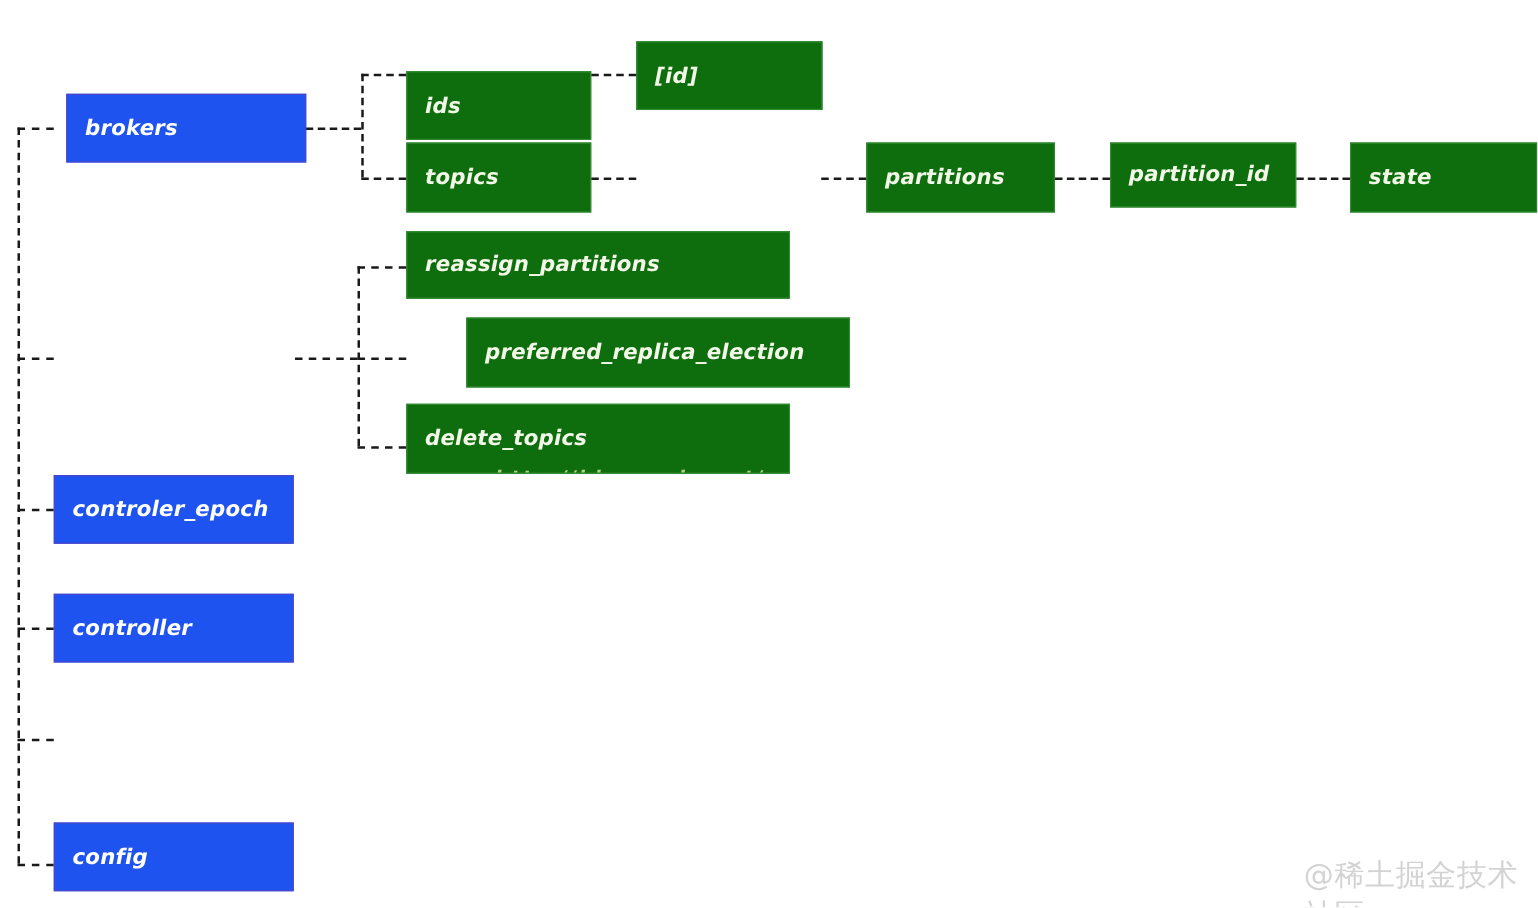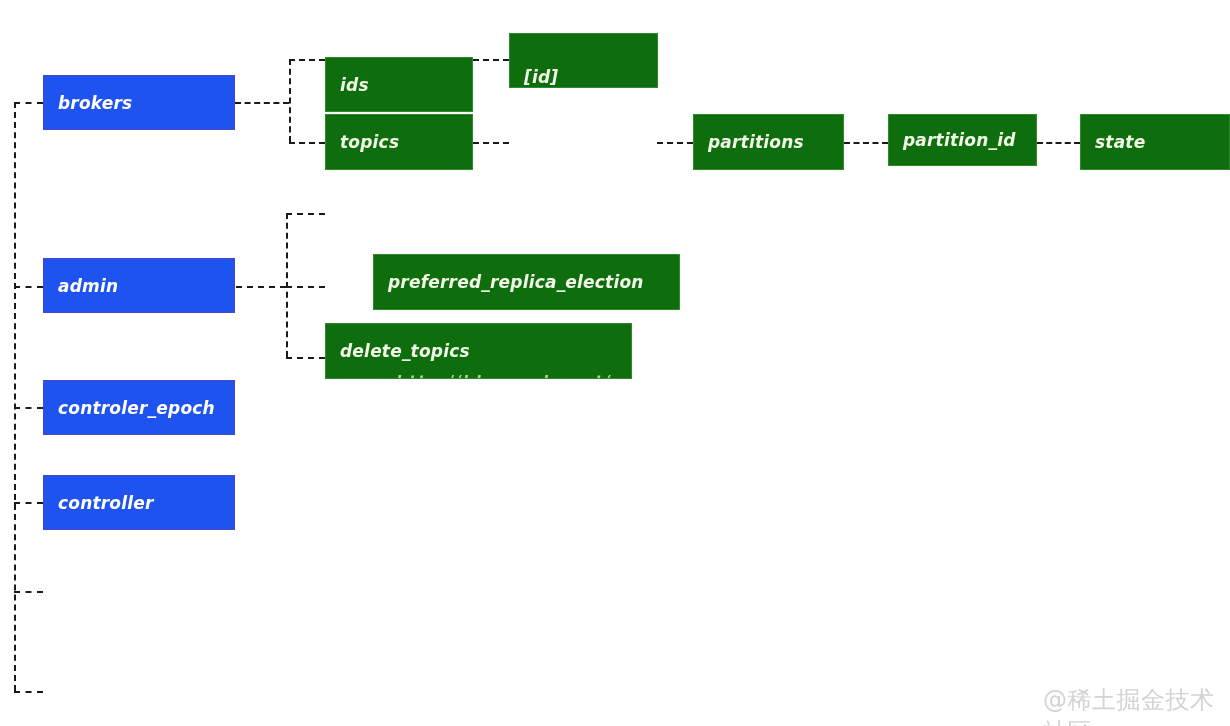--- a/index.html
+++ b/index.html
@@ -93,52 +93,55 @@
   <div class="h-line" style="left:657px;top:142px;width:36px;"></div>
   <div class="h-line" style="left:844px;top:142px;width:44px;"></div>
   <div class="h-line" style="left:1037px;top:142px;width:43px;"></div>
 
   <div class="h-line" style="left:236px;top:286px;width:50px;"></div>
   <div class="v-line" style="left:286px;top:213px;height:144px;"></div>
   <div class="h-line" style="left:286px;top:213px;width:39px;"></div>
   <div class="h-line" style="left:286px;top:286px;width:39px;"></div>
   <div class="h-line" style="left:286px;top:357px;width:39px;"></div>
 
-  <div class="node blue" style="left:43px;top:75px;">
+  <div class="node blue" style="left:53px;top:75px;">
     <span>brokers</span>
-  </div>
-  <div class="node blue" style="left:43px;top:258px;">
-    <span>admin</span>
   </div>
   <div class="node blue" style="left:43px;top:380px;">
     <span>controler_epoch</span>
   </div>
   <div class="node blue" style="left:43px;top:475px;">
     <span>controller</span>
   </div>
+  <div class="node blue" style="left:43px;top:658px;">
+    <span>config</span>
+  </div>
 
   <div class="node green" style="left:325px;top:33px;width:148px;margin-top:24px;">
     <span>ids</span>
   </div>
-  <div class="node green" style="left:509px;top:33px;width:149px;align-items:flex-end;">
+  <div class="node green" style="left:509px;top:33px;width:149px;">
     <span>[id]</span>
   </div>
   <div class="node green" style="left:325px;top:114px;width:148px;height:56px;">
     <span>topics</span>
   </div>
   <div class="node green" style="left:693px;top:114px;width:151px;height:56px;">
     <span>partitions</span>
   </div>
   <div class="node green" style="left:888px;top:114px;width:149px;height:52px;font-style:italic;">
     <span>partition_id</span>
   </div>
   <div class="node green" style="left:1080px;top:114px;width:150px;height:56px;">
     <span>state</span>
   </div>
 
+  <div class="node green" style="left:325px;top:185px;width:307px;height:54px;">
+    <span>reassign_partitions</span>
+  </div>
   <div class="node green" style="left:325px;top:254px;width:307px;height:56px;margin-left:48px;">
     <span>preferred_replica_election</span>
   </div>
   <div class="node green clip" style="left:325px;top:323px;width:307px;height:56px;">
     <span>delete_topics</span>
     <span class="url-sliver">http://blog.csdn.net/</span>
   </div>
 
   <div class="juejin-watermark">@稀土掘金技术社区</div>
 

